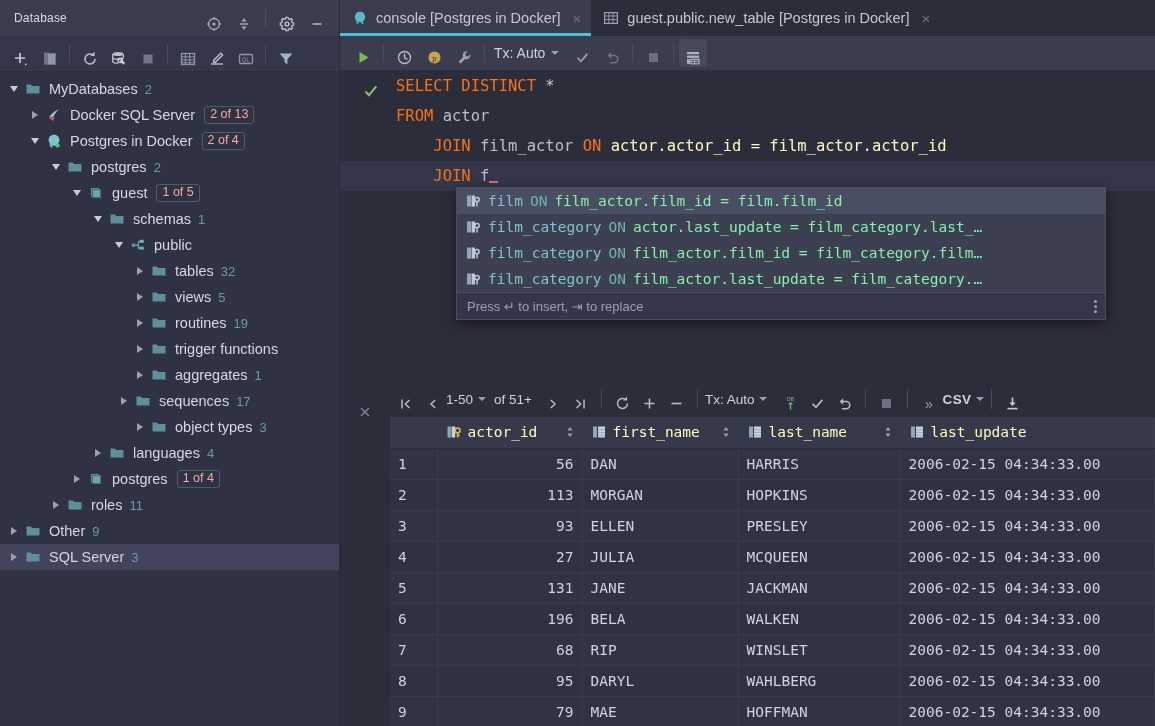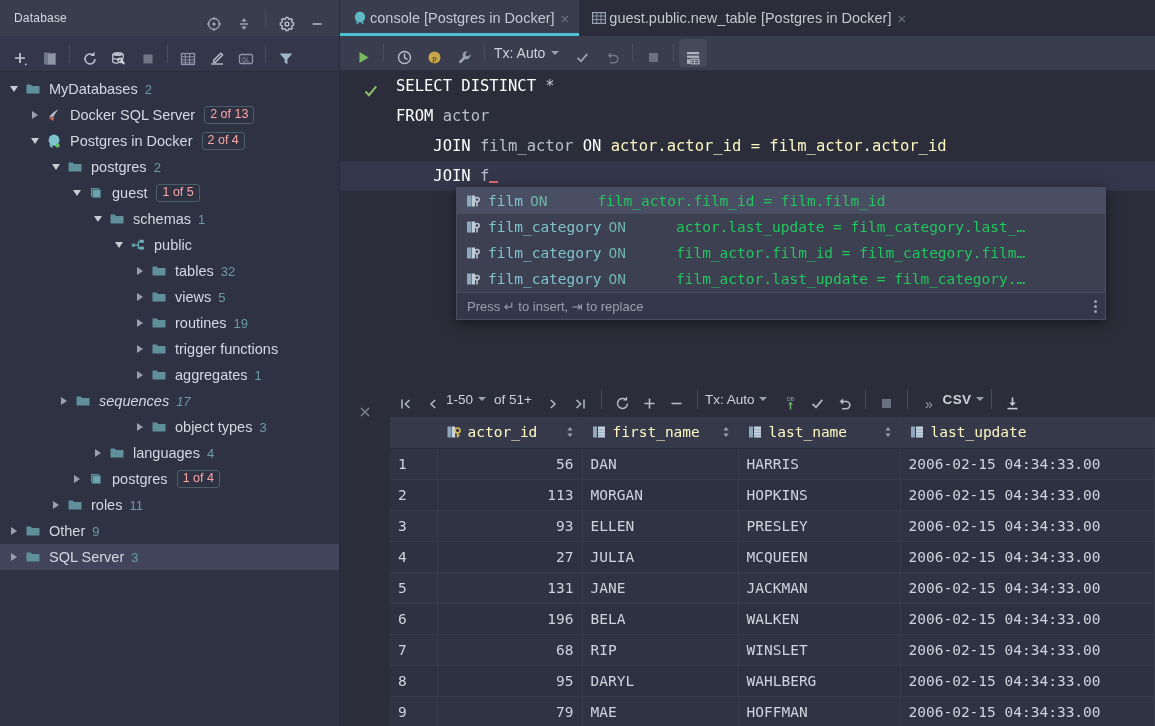--- a/index.html
+++ b/index.html
@@ -76,21 +76,21 @@
   }
 
   
   .right { flex: 1; display: flex; flex-direction: column; min-width: 0; background: #2b2d3a; }
 
   .tabbar {
     height: 36px; flex: 0 0 36px; display: flex; align-items: stretch;
     background: #2b2d3a;
   }
   .tab {
-    display: flex; align-items: center; gap: 2px;
+    display: flex; align-items: center; gap: 8px;
     padding: 0 10px 0 12px; position: relative;
     color: #c4c8d1; font-size: 14.5px; white-space: nowrap;
   }
   .tab.active { background: #3a3d4d; }
   .tab.active::after {
     content:''; position:absolute; left:0; right:0; bottom:0; height:3px; background:#4dc2d4;
   }
   .tab-close { color: #6e7382; font-size: 15px; margin-left: 4px; line-height: 1; }
 
   .ed-toolbar {
@@ -105,42 +105,42 @@
 
   .editor {
     flex: 0 0 310px; position: relative;
     background: #2b2d3a; overflow: hidden;
     font-family: "DejaVu Sans Mono", monospace;
     font-size: 15.5px;
   }
   .code-line { height: 30px; line-height: 30px; padding-left: 56px; white-space: pre; color: #c2c7d0; }
   .code-line.cur { background: #34374a; }
   .gutter-check { position: absolute; left: 22px; top: 9px; }
-  .kw { color: #ffffff; }
+  .kw { color: #f97316; }
   .ident { color: #b8bfca; }
   .op { color: #fef9c3; }
   .star { color: #c2c7d0; }
   .caret { display:inline-block;width:9px;border-bottom:2px solid #e06c75; vertical-align: -2px;}
 
   
   .ac {
     position: absolute; left: 116px; top: 116px; width: 650px;
     background: #3c4051;
     box-shadow: 0 3px 12px rgba(0,0,0,.5);
     border: 1px solid #4a4e60;
   }
   .ac-item {
     height: 26px; display: flex; align-items: center; gap: 7px;
     padding: 0 8px; font-family: "DejaVu Sans Mono", monospace;
     font-size: 14.5px; color: #c8cdd6; white-space: nowrap; overflow: hidden;
   }
   .ac-item.sel { background: #4a4e63; }
   .ac-name { color: #7fc4cc; }
   .ac-on { color: #6fb3a8; }
-  .ac-rest { color: #22c55e; margin-left: 43px; }
+  .ac-rest { color: #86efac; }
   .ac-foot {
     height: 27px; display: flex; align-items: center; justify-content: space-between;
     background: #34374a; padding: 0 8px 0 10px;
     font-family: "Liberation Sans", sans-serif; font-size: 13px; color: #9ba0ad;
     border-top: 1px solid #474b5c;
   }
   .dots { display:flex; flex-direction:column; gap:2px; }
   .dots i { width:3px;height:3px;background:#9ba0ad;border-radius:50%; display:block;}
 
   
@@ -424,21 +424,21 @@
             <span class="tri tri-r"></span>
           </span>
           <span class="ticon">
             <svg width="16" height="16" viewBox="0 0 16 16">
               <path d="M1.5 3.6h4.3l1.2 1.5h7.5v7.3H1.5z" fill="#5f8f9b"></path>
             </svg>
           </span>
           <span class="tlabel">aggregates</span>
           <span class="tcount">1</span>
         </div>
-        <div class="trow" style="padding-left: 56px; font-style: italic;">
+        <div class="trow" style="padding-left: 116px;">
           <span class="tw">
             <span class="tri tri-r"></span>
           </span>
           <span class="ticon">
             <svg width="16" height="16" viewBox="0 0 16 16">
               <path d="M1.5 3.6h4.3l1.2 1.5h7.5v7.3H1.5z" fill="#5f8f9b"></path>
             </svg>
           </span>
           <span class="tlabel">sequences</span>
           <span class="tcount">17</span>

